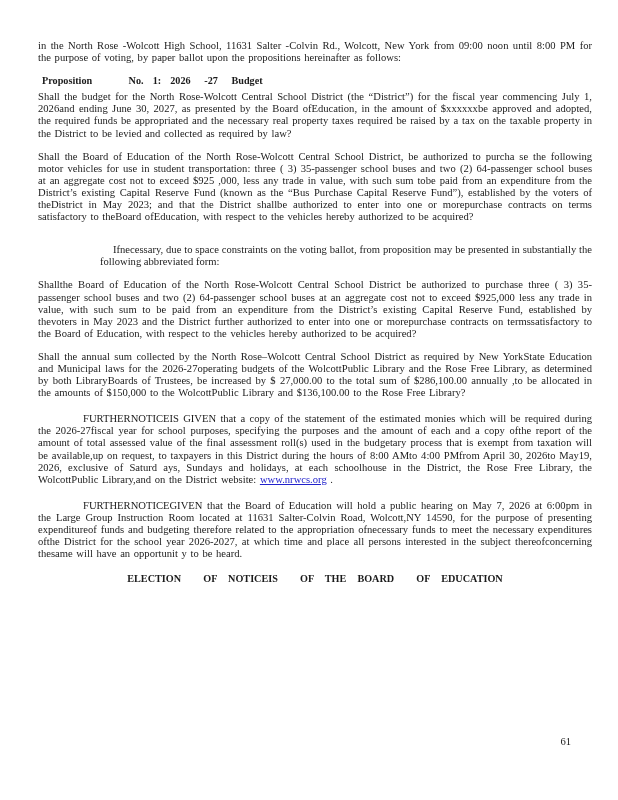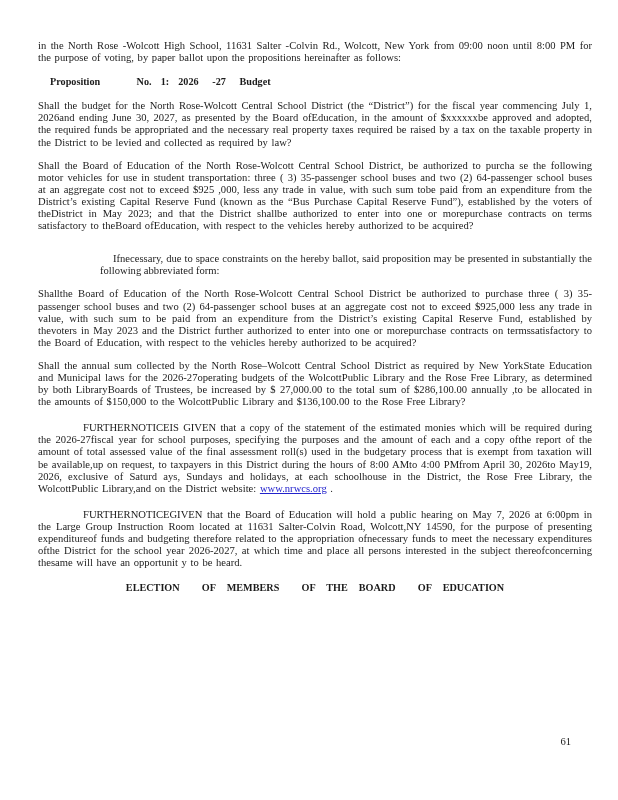--- a/index.html
+++ b/index.html
@@ -19,21 +19,21 @@
     overflow: hidden;
   }
   .para {
     margin: 0 0 11px 0;
     font-size: 10.6px;
     line-height: 12.1px;
     text-align: justify;
     word-spacing: 1px;
   }
   .prop-heading {
-    margin: 12px;
+    margin: 4px;
     font-size: 10.2px;
     line-height: 12.1px;
     font-weight: bold;
     white-space: pre-wrap;
     text-align: left;
     word-spacing: 2px;
   }
   .note {
     margin: 21px 0 11px 62px;
     text-indent: 13px;
@@ -68,28 +68,28 @@
 
 <div class="page">
 
   <p class="para">in the North Rose -Wolcott High School, 11631 Salter -Colvin Rd., Wolcott, New York from 09:00 noon until 8:00 PM for the purpose of voting, by paper ballot upon the propositions hereinafter as follows:</p>
 
   <p class="prop-heading">Proposition        No.  1:  2026   -27   Budget</p>
   <p class="para">Shall the budget  for the North Rose-Wolcott Central School District (the “District”) for the fiscal year commencing July 1, 2026and ending June 30, 2027, as presented by the Board ofEducation, in the amount of $xxxxxxbe approved and adopted, the required funds be appropriated and the necessary real property taxes required be raised by a tax on the taxable property in the District to be levied and collected as required  by law?</p>
 
   <p class="para">Shall the Board of Education of the North Rose-Wolcott Central School District, be authorized to purcha se the following motor vehicles for use in student transportation: three ( 3) 35-passenger school buses and two (2) 64-passenger school buses at an aggregate cost not to exceed $925 ,000, less any trade in value, with such sum tobe paid from an expenditure from the District’s existing Capital Reserve Fund (known as the “Bus Purchase Capital Reserve Fund”), established by the voters of theDistrict in May 2023; and that the District shallbe authorized to enter into one or morepurchase contracts on terms satisfactory to theBoard ofEducation, with respect to the vehicles hereby authorized to be acquired?</p>
 
-  <p class="note">Ifnecessary, due to space constraints on the hereby ballot, said proposition may be presented in substantially the following abbreviated form:</p>
+  <p class="note">Ifnecessary, due to space constraints on the voting ballot, from proposition may be presented in substantially the following abbreviated form:</p>
 
   <p class="para">Shallthe Board of Education of the North Rose-Wolcott Central School District be authorized to purchase three ( 3) 35-passenger school buses and two (2) 64-passenger school buses at an aggregate cost not to exceed $925,000 less any trade in value, with such sum to be paid from an expenditure from the District’s existing Capital Reserve Fund, established by thevoters in May 2023 and the District further authorized to enter into one or morepurchase contracts on termssatisfactory to the Board of Education, with respect to the vehicles hereby authorized to be acquired?</p>
 
   <p class="para">Shall the annual sum collected by the North Rose–Wolcott Central School District as required by New YorkState Education and Municipal laws for the 2026-27operating budgets of the WolcottPublic Library and the Rose Free Library, as determined by both LibraryBoards of Trustees, be increased by $ 27,000.00 to the total sum of $286,100.00 annually ,to be allocated in the amounts of $150,000 to the WolcottPublic Library and $136,100.00 to the Rose Free Library?</p>
 
   <p class="para indent gap-md"><span>FURTHERNOTICEIS GIVEN that a copy of the statement of the estimated monies which will be required during the 2026-27fiscal year for school purposes, specifying the purposes and the amount of each and a copy ofthe report of the amount of total assessed value of the final assessment roll(s) used in the budgetary process that is exempt from taxation will be available,up on request, to taxpayers in this District during the hours of 8:00 AMto 4:00 PMfrom April 30, 2026to May19, 2026, exclusive of Saturd ays, Sundays and holidays, at each schoolhouse in the District, the Rose Free Library, the WolcottPublic Library,and on the District website: </span><a class="weblink" href="#">www.nrwcs.org</a><span> .</span></p>
 
   <p class="para indent gap-md">FURTHERNOTICEGIVEN that the Board of Education will hold a public hearing on May 7, 2026 at 6:00pm in the Large Group Instruction Room located at 11631 Salter-Colvin Road, Wolcott,NY 14590, for the purpose of presenting expenditureof funds and budgeting therefore related to the appropriation ofnecessary funds to meet the necessary expenditures ofthe District for the school year 2026-2027, at which time and place all persons interested in the subject thereofconcerning thesame will have an opportunit y to be heard.</p>
 
-  <p class="center-heading">ELECTION    OF  MEMBERS    OF  THE  BOARD    OF  EDUCATION</p>
+  <p class="center-heading">ELECTION    OF  NOTICEIS    OF  THE  BOARD    OF  EDUCATION</p>
 
 
   <div class="page-number">61</div>
 
 </div>
 
 </body></html>

